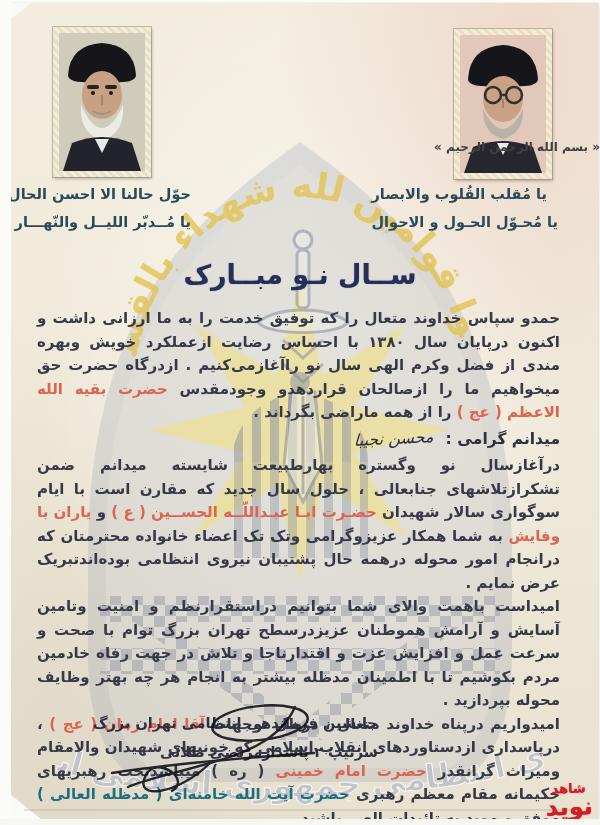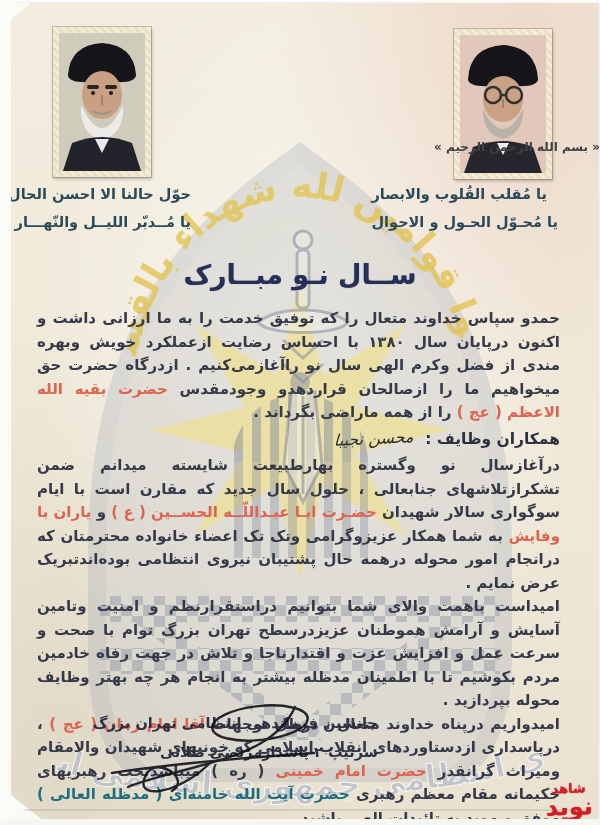--- a/index.html
+++ b/index.html
@@ -182,21 +182,21 @@
   <div class="dua dua-left">
     <div>حوّل حالنا الا احسن الحال</div>
     <div>یا مُــدبّر اللیــل والنّهـــار</div>
   </div>
 
   <div class="page-title">ســال نـو مبــارک</div>
 
   <div class="body-text">
     <p><span class="seg-body">حمدو سپاس خداوند متعال را که توفیق خدمت را به ما ارزانی داشت و اکنون درپایان سال ۱۳۸۰ با احساس رضایت ازعملکرد خویش وبهره مندی از فضل وکرم الهی سال نو راآغازمی‌کنیم . ازدرگاه حضرت حق میخواهیم ما را ازصالحان قراردهدو وجودمقدس </span><span class="seg-red">حضرت بقیه الله الاعظم ( عج )</span><span class="seg-body"> را از همه ماراضی بگرداند .</span></p>
     <div class="colleagues">
-      <span class="label">همکاران وظایف :</span>
+      <span class="label">میدانم گرامی :</span>
       <span class="handwritten">محسن نجیبا</span>
     </div>
     <p><span class="seg-body">درآغازسال نو وگستره بهارطبیعت شایسته میدانم ضمن تشکرازتلاشهای جنابعالی ، حلول سال جدید که مقارن است با ایام سوگواری سالار شهیدان </span><span class="seg-red">حضـرت ابـا عبـداللّــه الحســین ( ع )</span><span class="seg-body"> و </span><span class="seg-red">یاران با وفایش</span><span class="seg-body"> به شما همکار عزیزوگرامی وتک تک اعضاء خانواده محترمتان که درانجام امور محوله درهمه حال پشتیبان نیروی انتظامی بوده‌اندتبریک عرض نمایم .</span></p>
     <p><span class="seg-body">امیداست باهمت والای شما بتوانیم دراستقرارنظم و امنیت وتامین آسایش و آرامش هموطنان عزیزدرسطح تهران بزرگ توام با صحت و سرعت عمل و افزایش عزت و اقتدارناجا و تلاش در جهت رفاه خادمین مردم بکوشیم تا با اطمینان مدظله بیشتر به انجام هر چه بهتر وظایف محوله بپردازید .</span></p>
     <p><span class="seg-body">امیدواریم درپناه خداوند متعال ، درظل توجهات </span><span class="seg-red">آقا امام زمان ( عج )</span><span class="seg-body"> ، درپاسداری ازدستاوردهای انقلاب اسلامی که خونبهای شهیدان والامقام ومیراث گرانقدر </span><span class="seg-red">حضرت امام خمینی</span><span class="seg-body"> ( ره ) میباشدتحت رهبریهای حکیمانه مقام معظم رهبری </span><span class="seg-teal">حضرت آیت الله خامنه‌ای ( مدظله العالی )</span><span class="seg-body"> موفق و موید به تائیدات الهی باشید .</span></p>
   </div>
 
   <div class="sig-block">
     <div>جانشین فرماندهی انتظامی تهران بزرگ</div>
     <div class="l2">سرتیپ ۲ پاسدارمرتضی طلائی</div>

